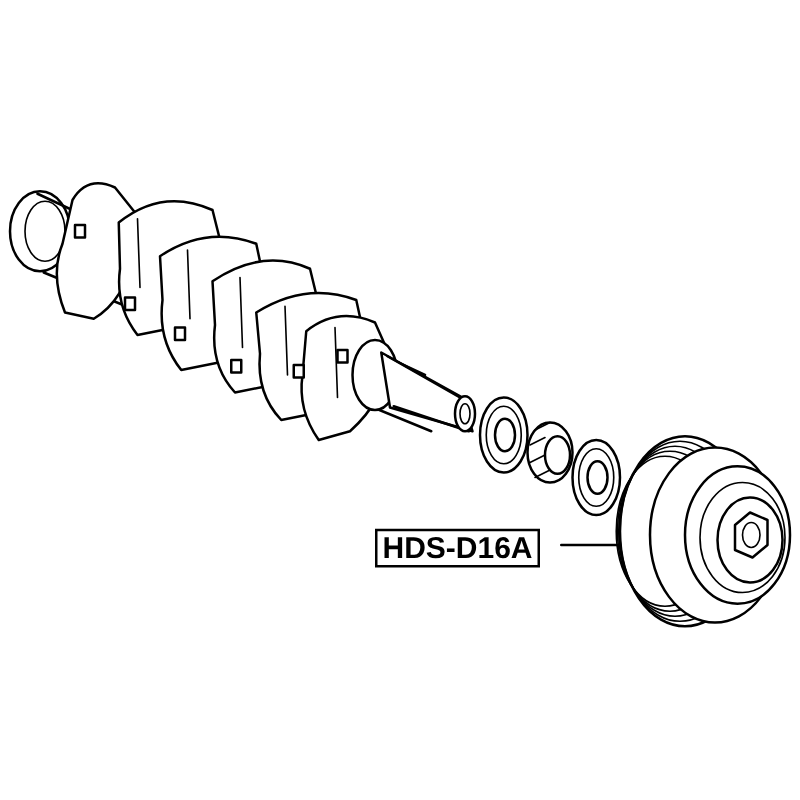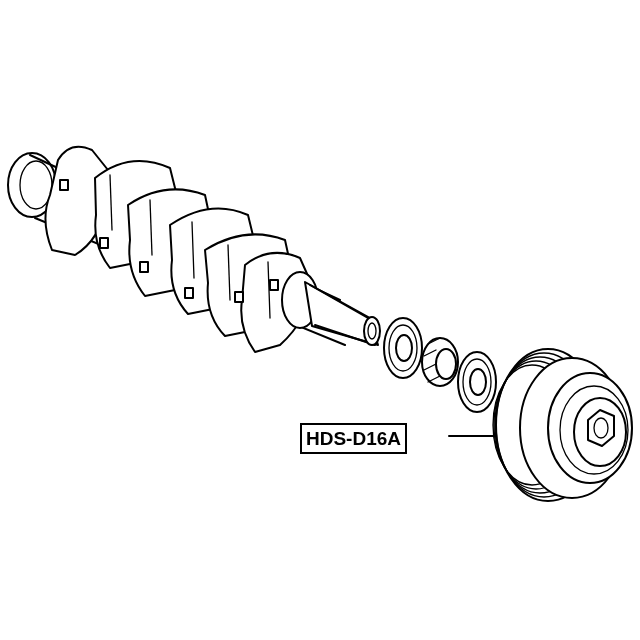--- a/index.html
+++ b/index.html
@@ -3,21 +3,21 @@
 <meta charset="utf-8">
 <style>
   html, body { margin: 0; padding: 0; background: #ffffff; }
   body { width: 640px; height: 640px; position: relative; overflow: hidden; font-family: "Liberation Sans", sans-serif; }
   .canvas { position: absolute; left: 0; top: 0; width: 640px; height: 640px; }
   .part-label {
     position: absolute; left: 300px; top: 423px;
     border: 2px solid #000; background: #fff;
     padding: 1px 4px 0 4px;
     font-family: "Liberation Sans", sans-serif; font-weight: bold;
-    font-size: 19px; line-height: 26px; color: #000; letter-spacing: 0px;
+    font-size: 24px; line-height: 26px; color: #000; letter-spacing: 0px;
   }
   svg { position: absolute; left: 0; top: 0; }
   .ln { fill: none; stroke: #000; stroke-width: 2; stroke-linejoin: round; stroke-linecap: round; }
   .lt { fill: none; stroke: #000; stroke-width: 1.3; stroke-linejoin: round; stroke-linecap: round; }
   .wf { fill: #fff; stroke: #000; stroke-width: 2; stroke-linejoin: round; }
 </style>
 </head>
 <body>
 
 <div class="canvas">

